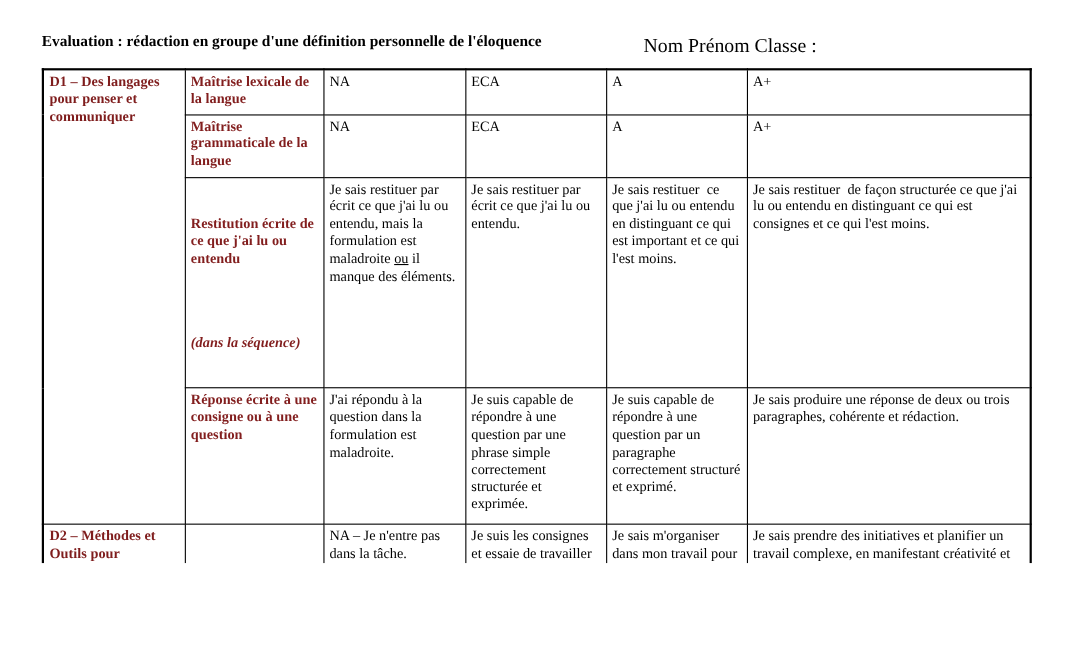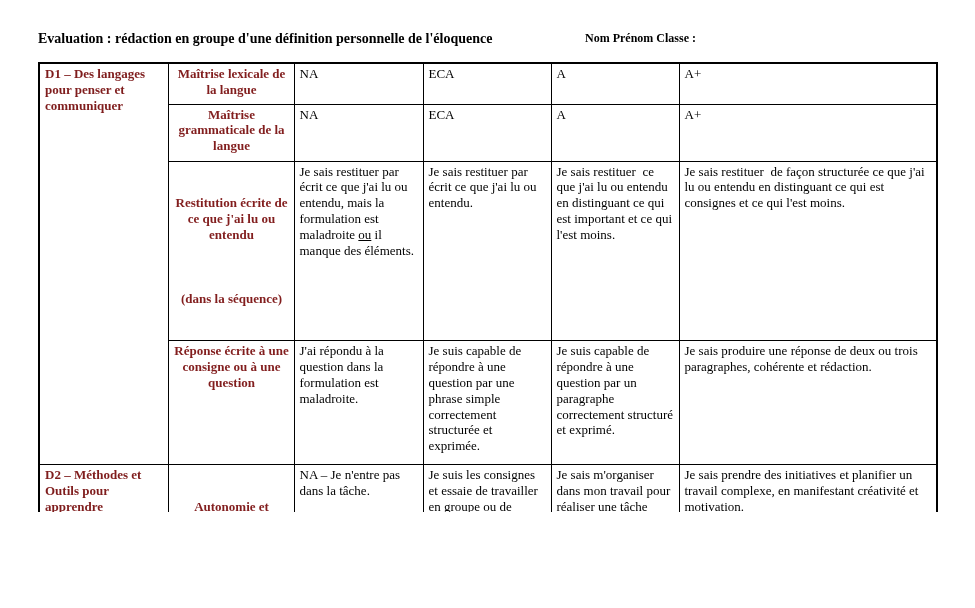--- a/index.html
+++ b/index.html
@@ -17,22 +17,22 @@
     left: 38px;
     top: 31px;
     font-size: 14px;
     font-weight: bold;
     white-space: nowrap;
   }
   .name-label {
     position: absolute;
     left: 585px;
     top: 31px;
-    font-size: 12px;
-    font-weight: bold;
+    font-size: 18px;
+    font-weight: normal;
     white-space: nowrap;
   }
   table.rubric {
     position: absolute;
     left: 38px;
     top: 62px;
     width: 898px;
     border-collapse: collapse;
     table-layout: fixed;
     border: 2px solid #000000;
@@ -52,23 +52,22 @@
   tr.r4 { height: 124px; }
   tr.r5 { height: 161px; }
   td.domain {
     font-weight: bold;
     color: #7f1d1d;
     padding-top: 4px;
   }
   td.crit {
     font-weight: bold;
     color: #821e1e;
-    text-align: center;
   }
-  .crit-note { margin-top: 16px; }
+  .crit-note { margin-top: 28px; font-style: italic; }
   .crit-note-italic { margin-top: 34px; font-style: italic; }
   .u { text-decoration: underline; }
 </style>
 </head>
 <body>
 
 <div class="page">
 
   <div class="doc-title">Evaluation : rédaction en groupe d'une définition personnelle de l'éloquence</div>
   <div class="name-label">Nom Prénom Classe :</div>

